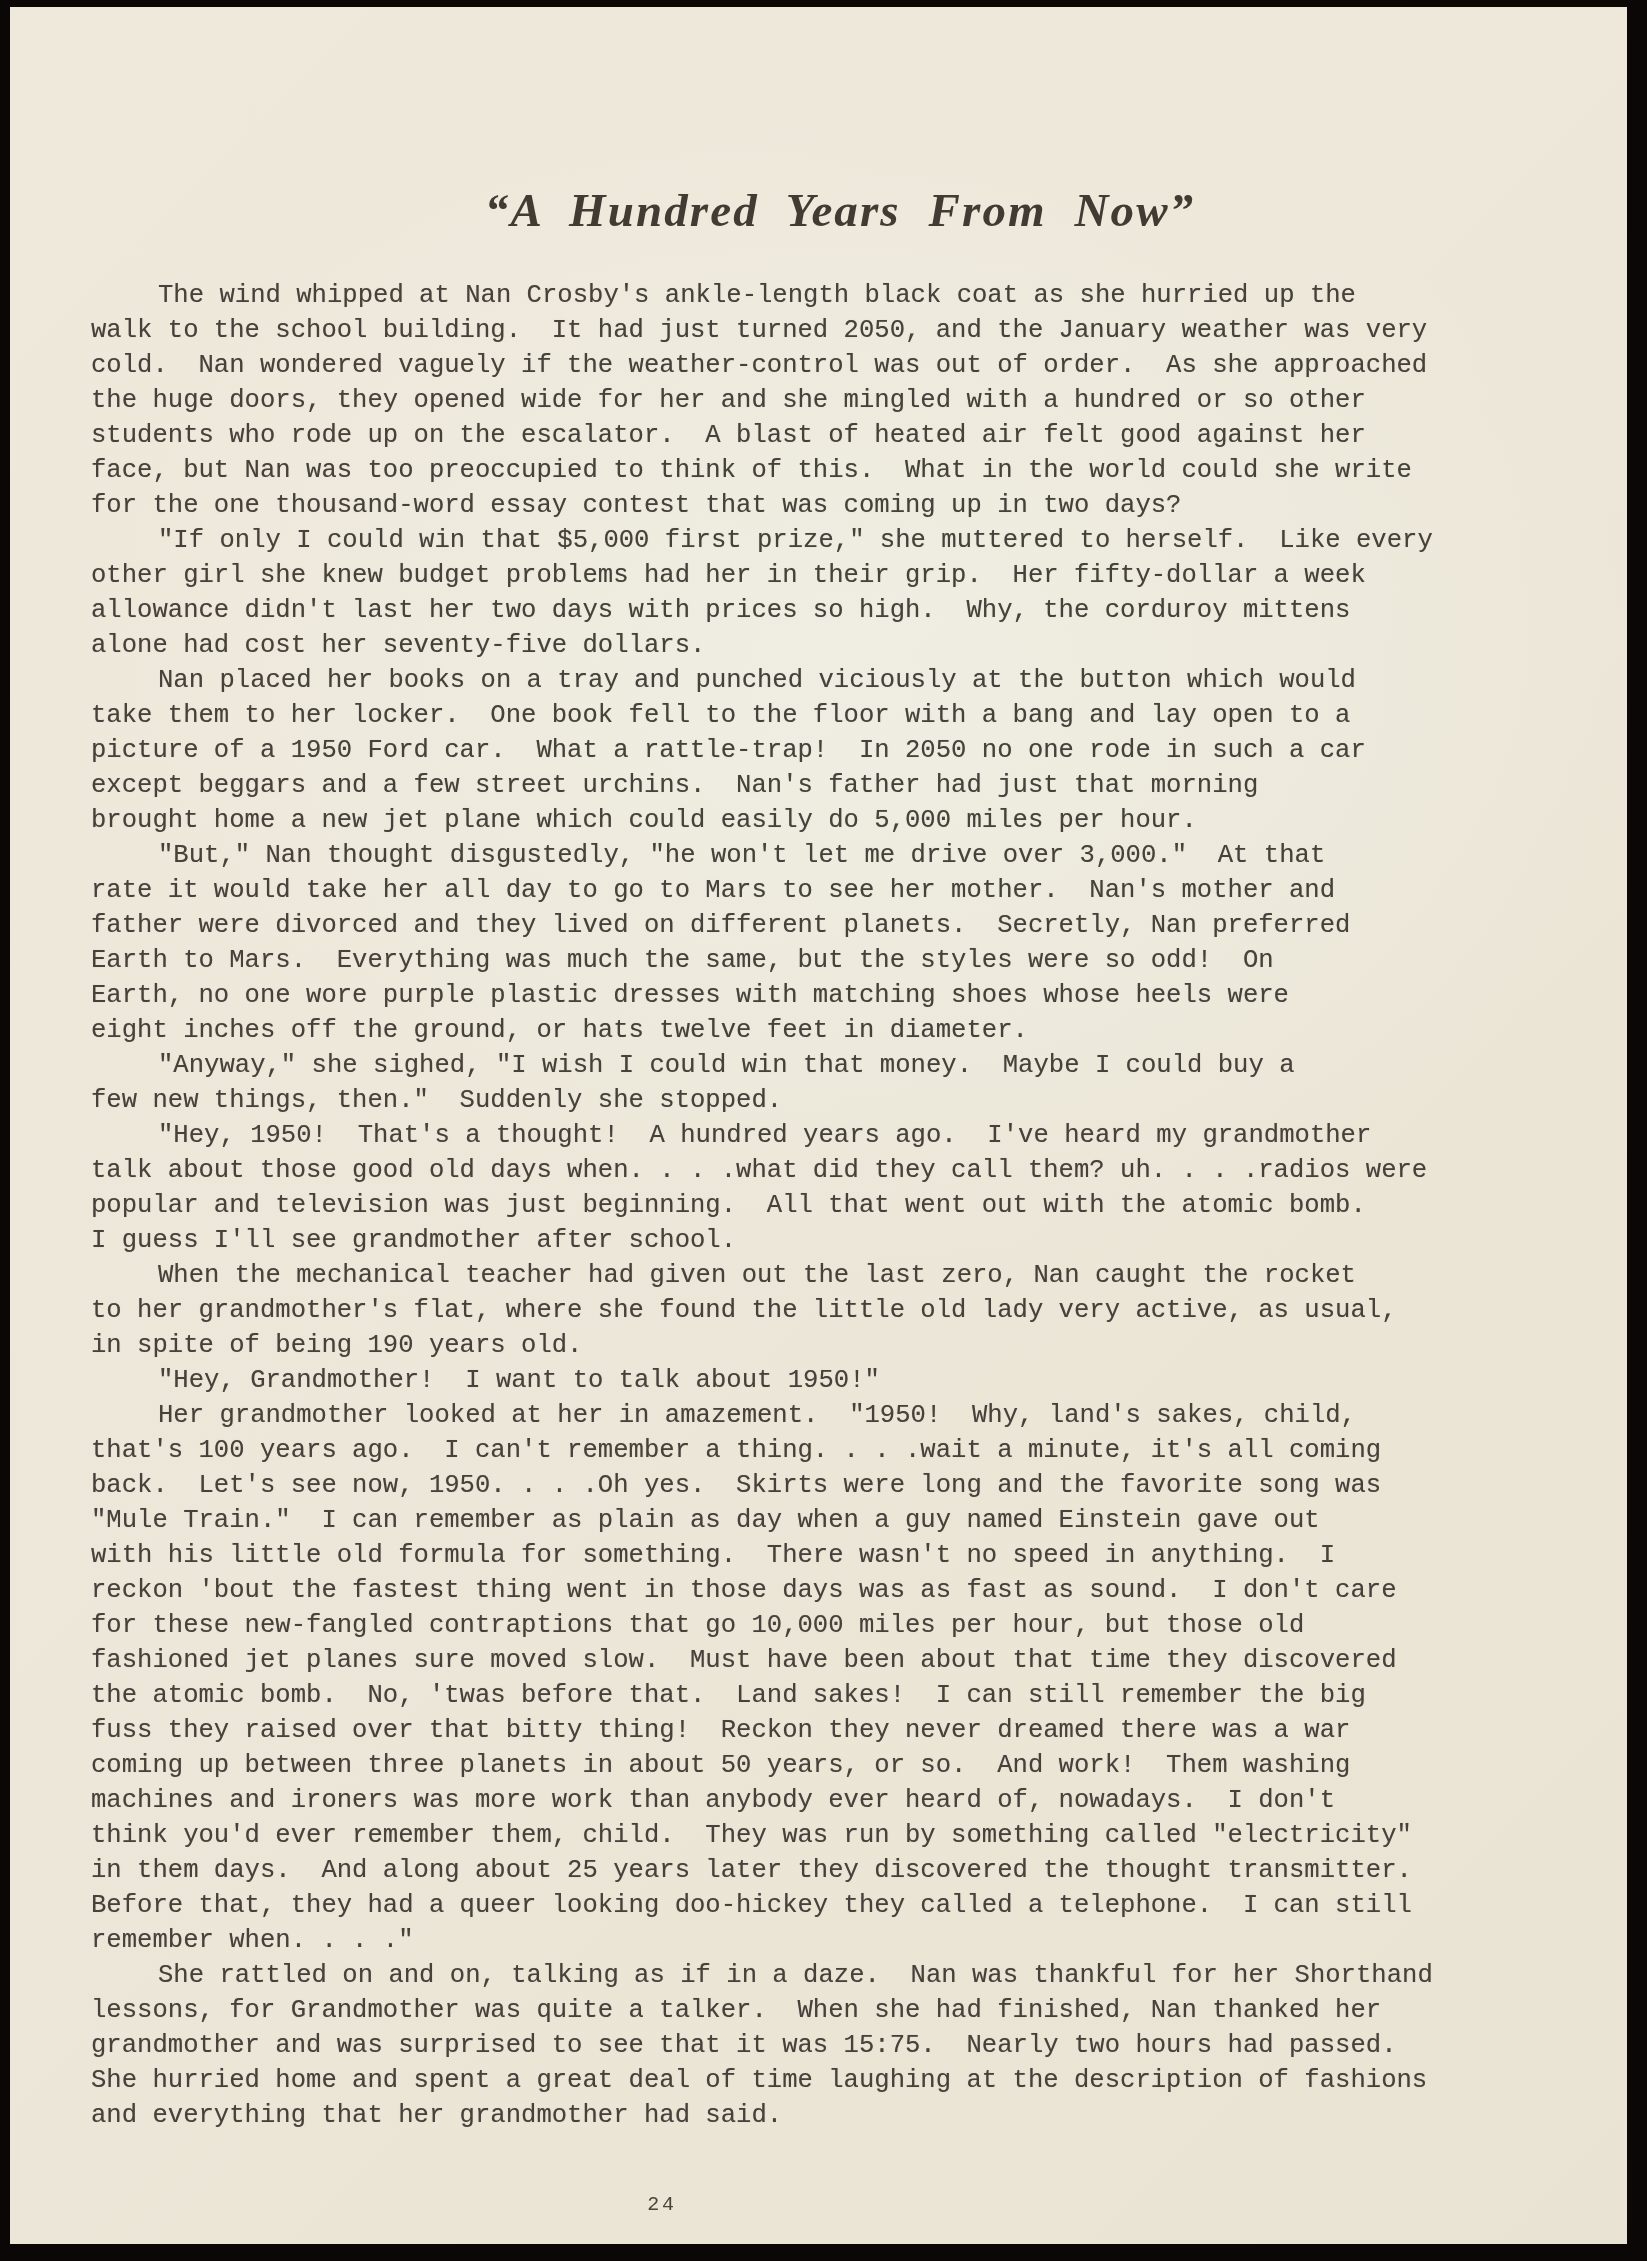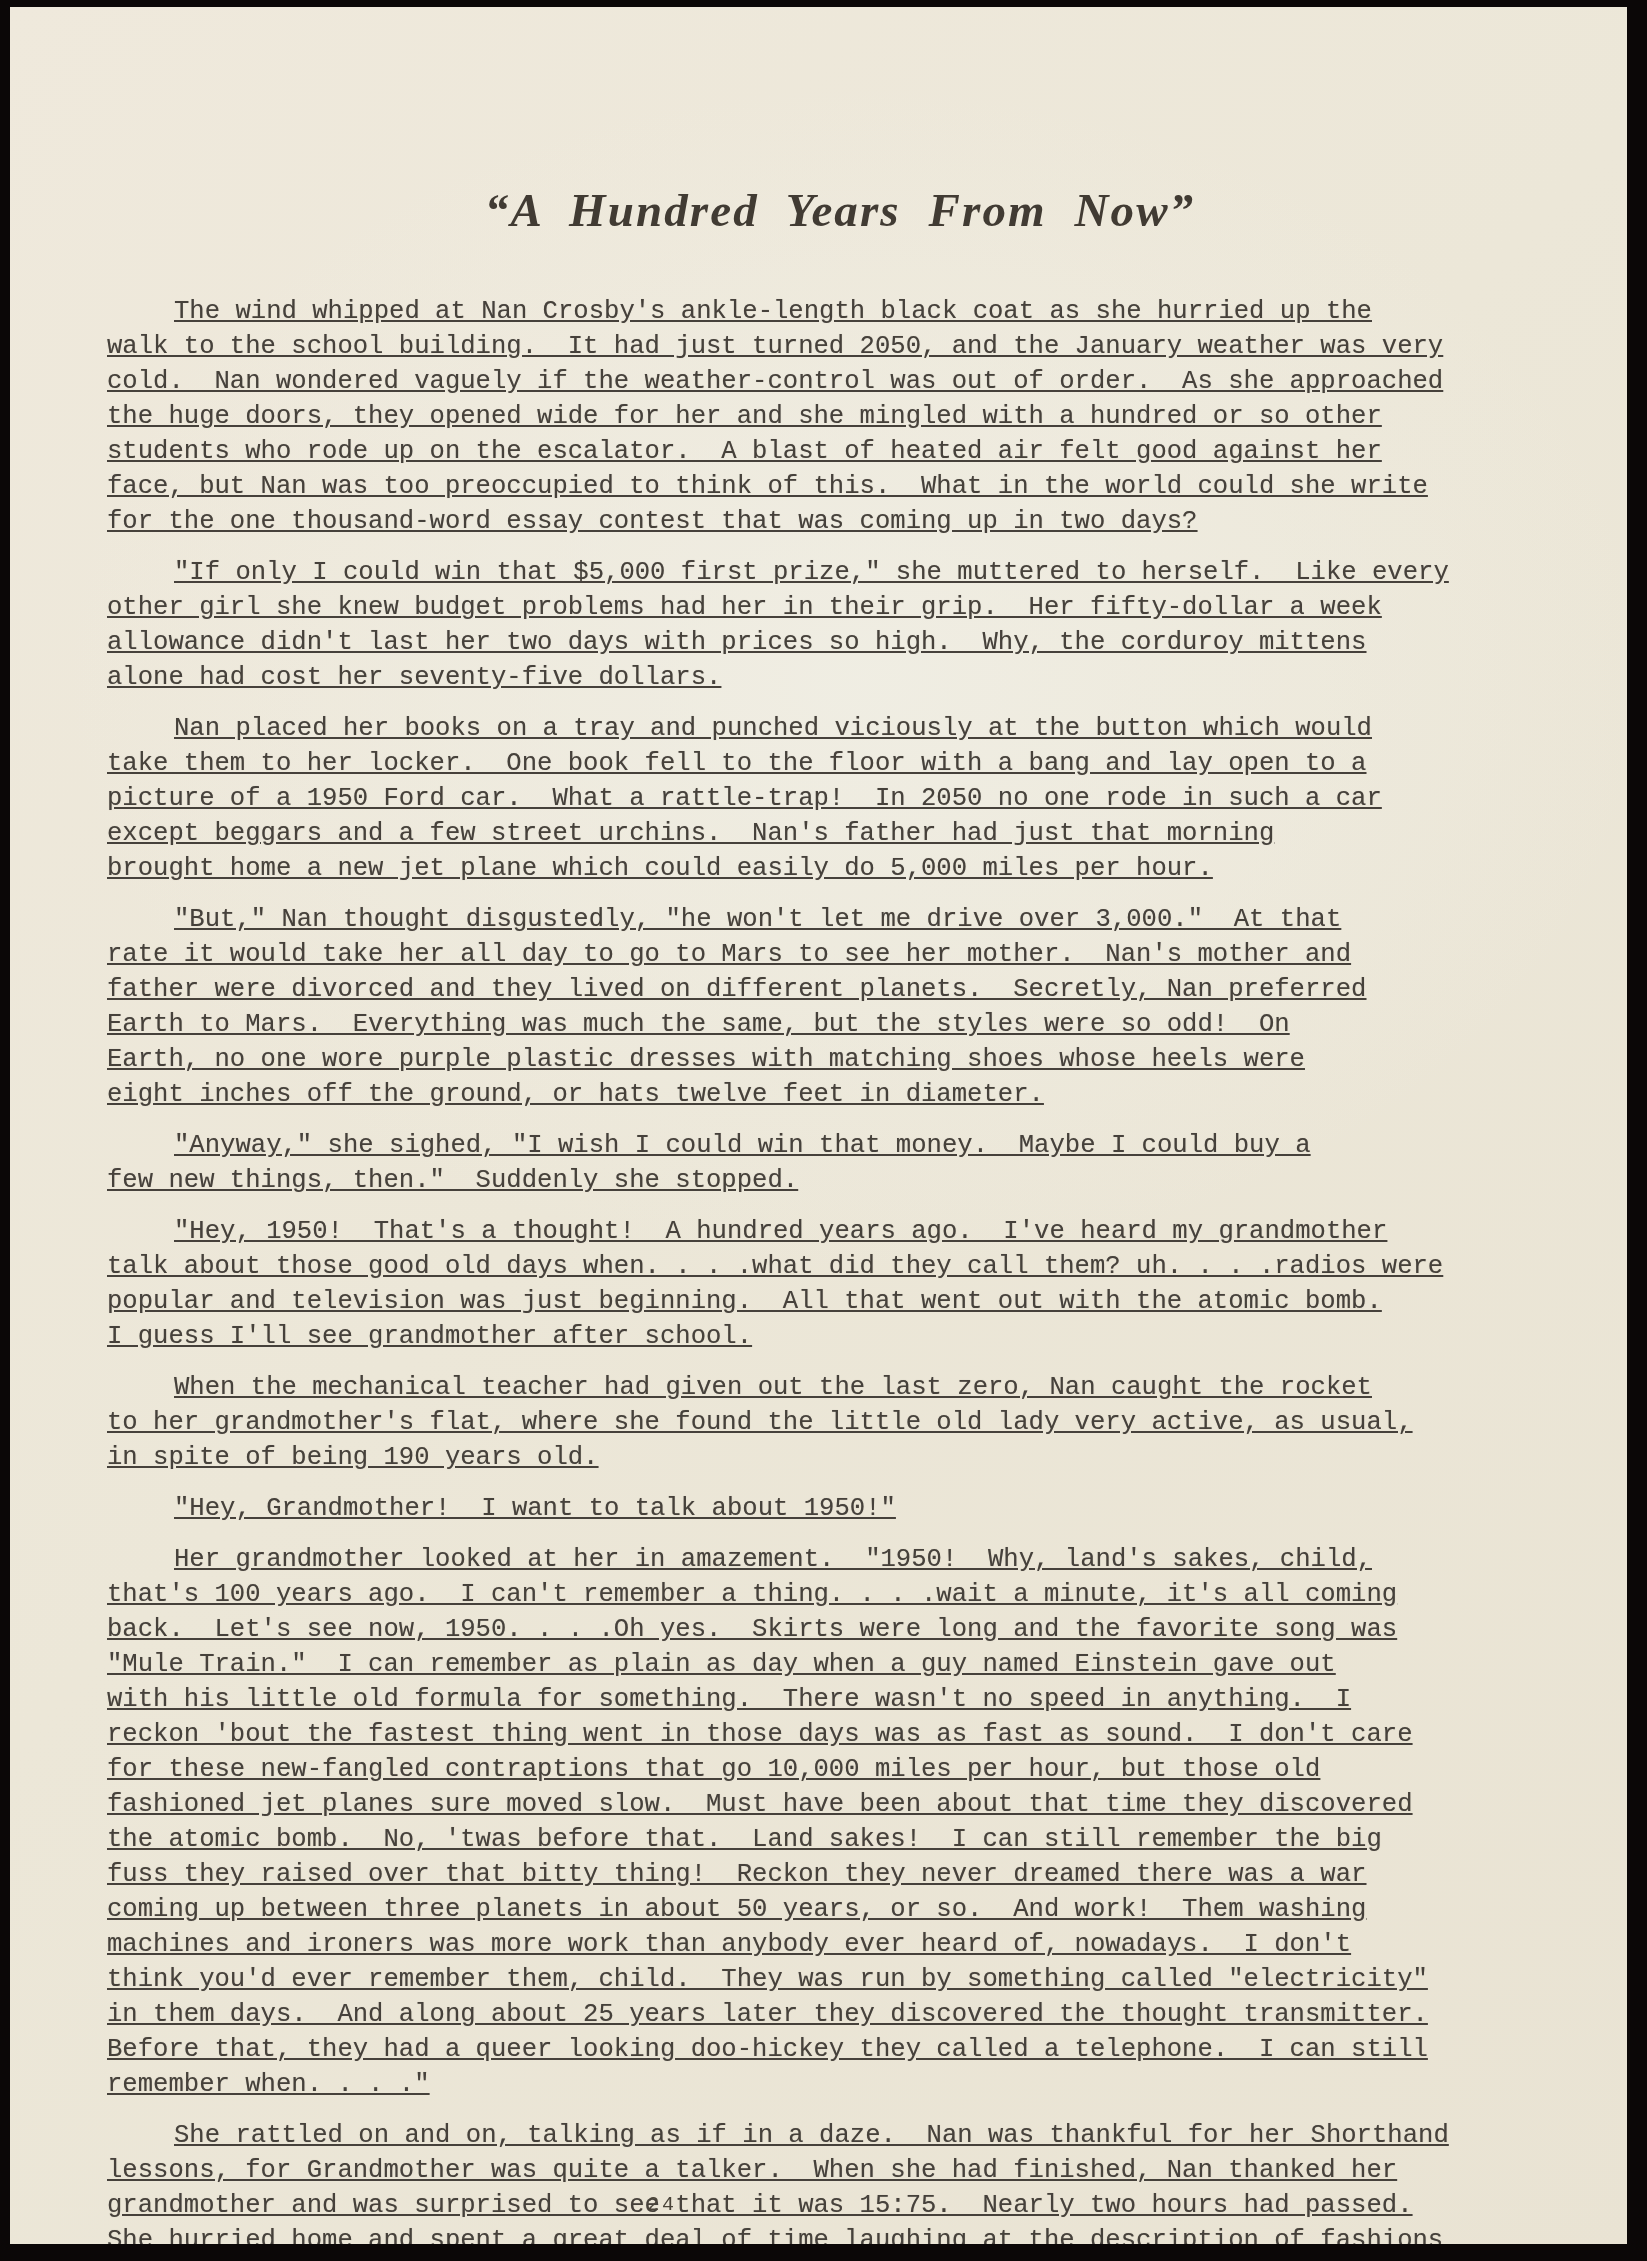--- a/index.html
+++ b/index.html
@@ -44,24 +44,23 @@
     position: absolute;
     left: 91px;
     top: 278px;
     width: 1417px;
     font-size: 25.6px;
     line-height: 35px;
     color: #46413b;
     text-shadow: 0 0 0.7px rgba(70,65,59,0.35);
   }
   .story p {
-    margin: 16px;
+    margin: 0;
     text-indent: 67px;
     white-space: pre-wrap;
-    text-decoration: underline;
   }
 
   .page-number {
     position: absolute;
     top: 2193px;
     left: 0;
     width: 1324px;
     text-align: center;
     font-size: 20px;
     letter-spacing: 2.8px;

